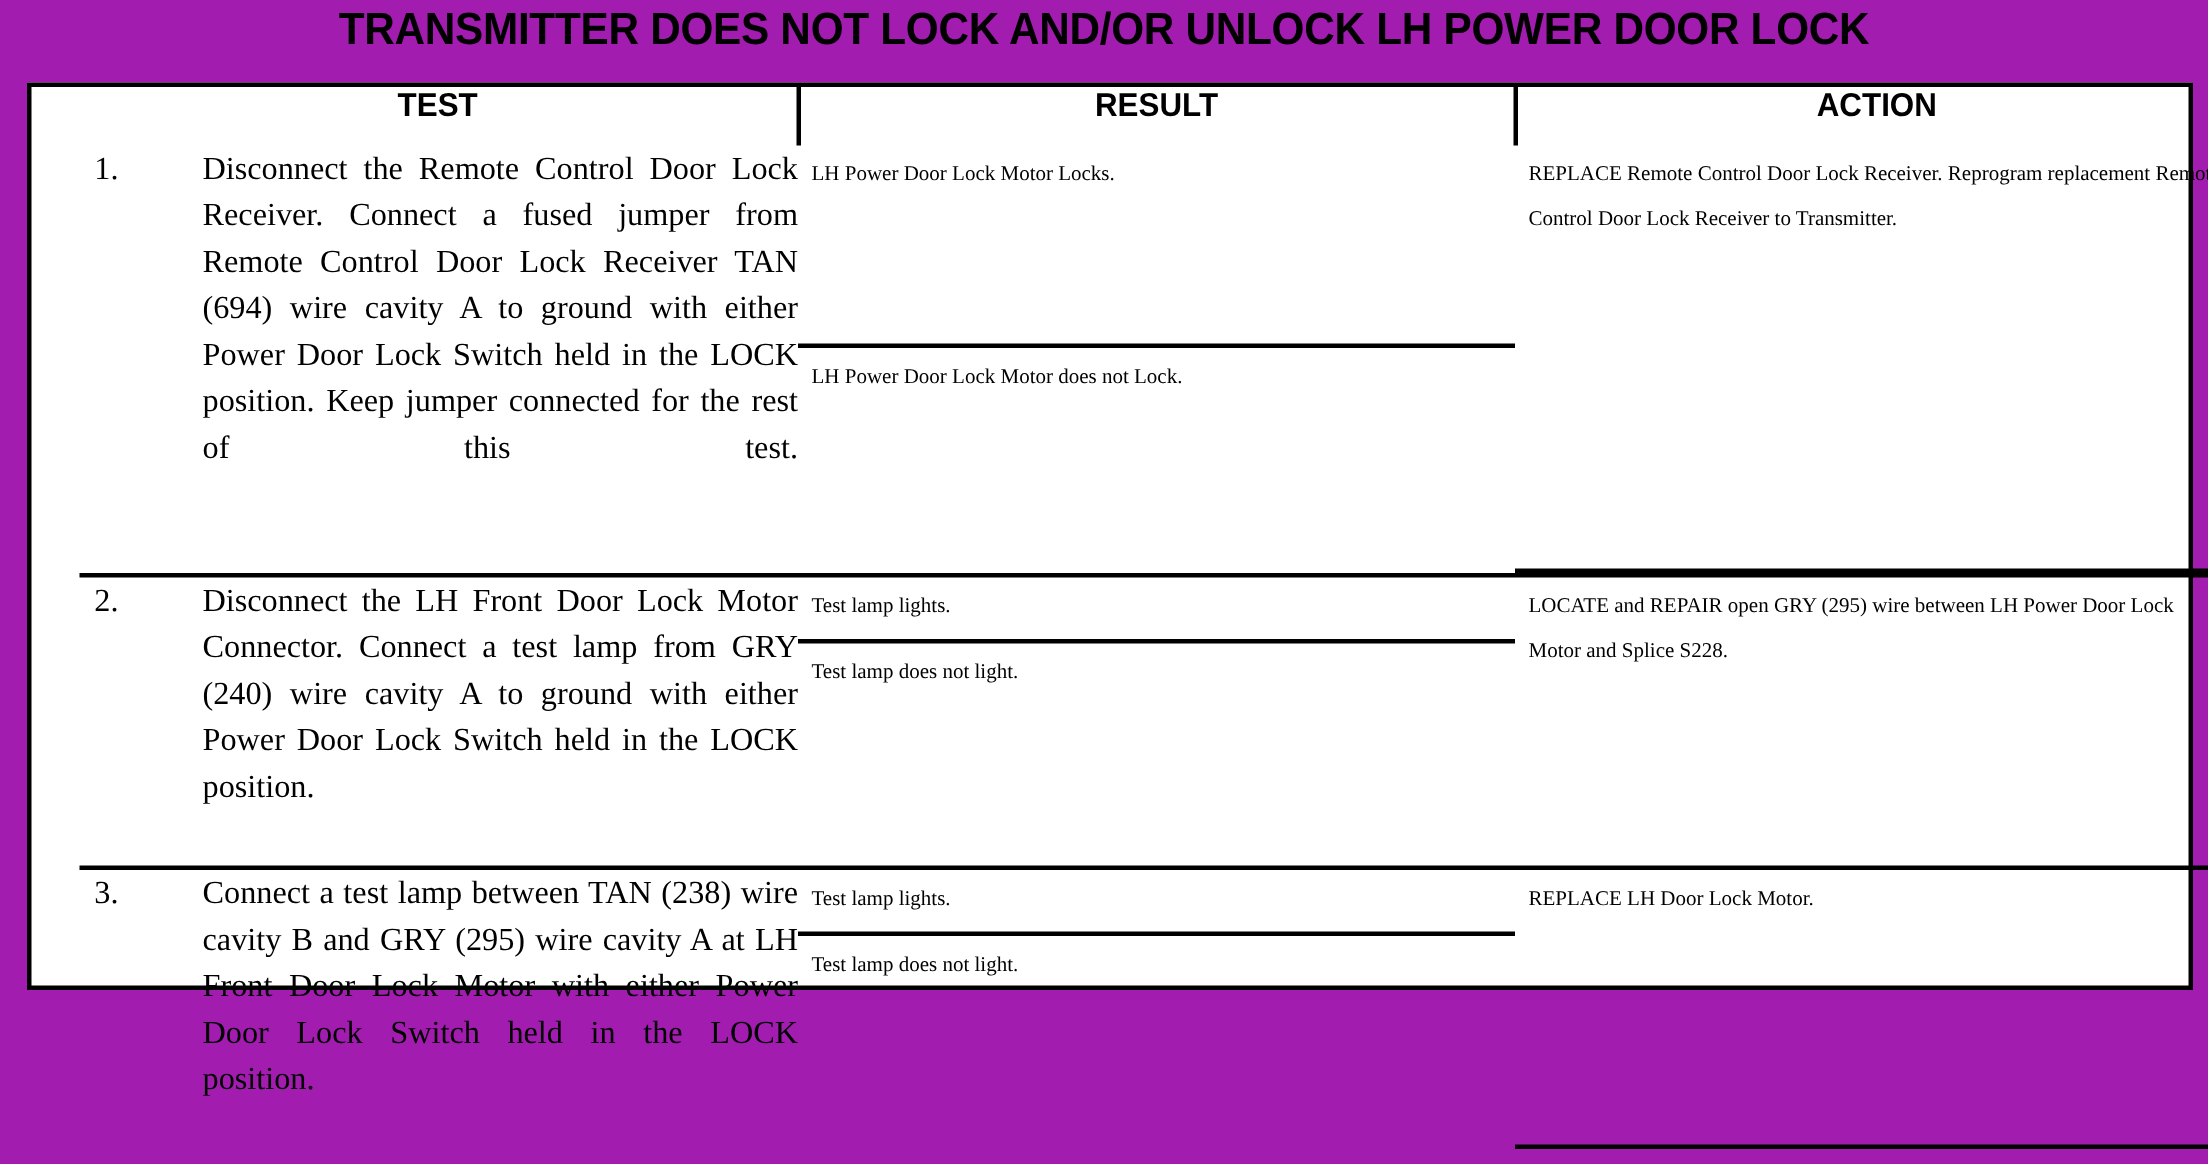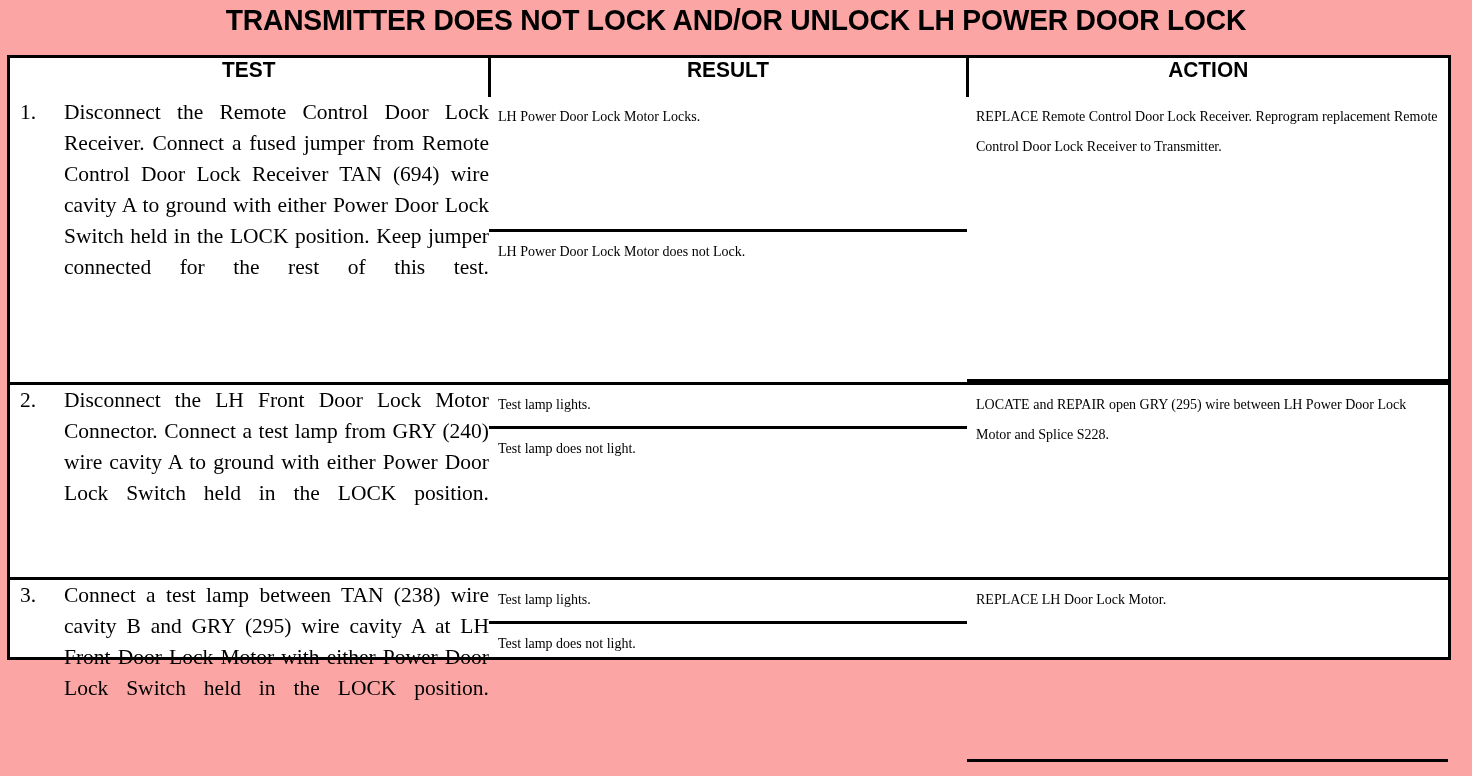--- a/index.html
+++ b/index.html
@@ -12,21 +12,21 @@
     width: 1472px;
     height: 776px;
     font-family: "Liberation Serif", "DejaVu Serif", serif;
     color: #000000;
     overflow: hidden;
   }
   .page {
     position: relative;
     width: 1472px;
     height: 776px;
-    background: #fca5a5;
+    background: #a21caf;
   }
 
   
   .doc-title {
     position: absolute;
     left: 0;
     top: 3px;
     width: 1472px;
     text-align: center;
     font-family: "Liberation Sans", "DejaVu Sans", sans-serif;
@@ -35,27 +35,28 @@
     line-height: 34px;
     letter-spacing: -0.2px;
     transform: scaleX(0.94);
     transform-origin: center top;
     white-space: nowrap;
   }
 
   
   .table-wrap {
     position: absolute;
-    left: 7px;
+    left: 18px;
     top: 55px;
     width: 1444px;
     height: 605px;
     border: 3px solid #000;
     box-sizing: border-box;
     background: #fff;
+    padding-left: 32px;
   }
   .dtable {
     width: 100%;
     height: 100%;
     border-collapse: collapse;
     table-layout: fixed;
   }
   .dtable td, .dtable th {
     border: 0;
     padding: 0;
@@ -95,21 +96,21 @@
   }
   .cell-test .step-no {
     display: inline-block;
     width: 40px;
     text-align: right;
     padding-right: 14px;
     box-sizing: border-box;
   }
   .cell-test .step-body {
     display: block;
-    margin-left: 54px;
+    margin-left: 82px;
     margin-top: -31px;
     text-align: justify;
     text-align-last: left;
   }
   .cell-test .step-body::after {
     content: "";
     display: inline-block;
     width: 100%;
   }
 

